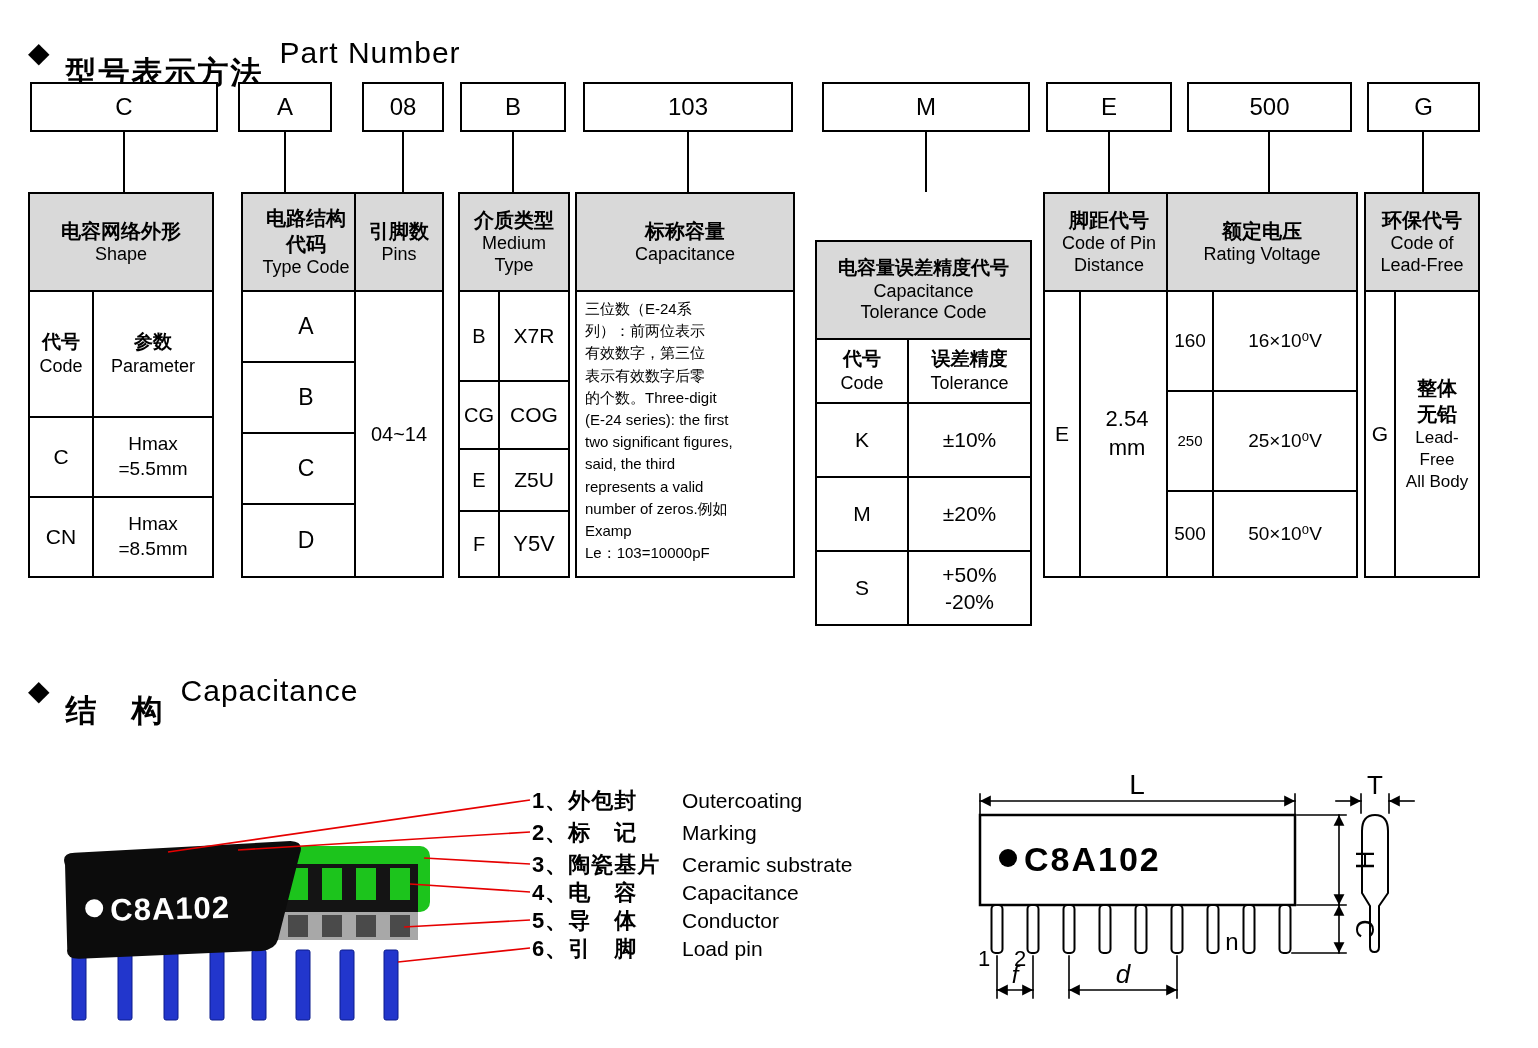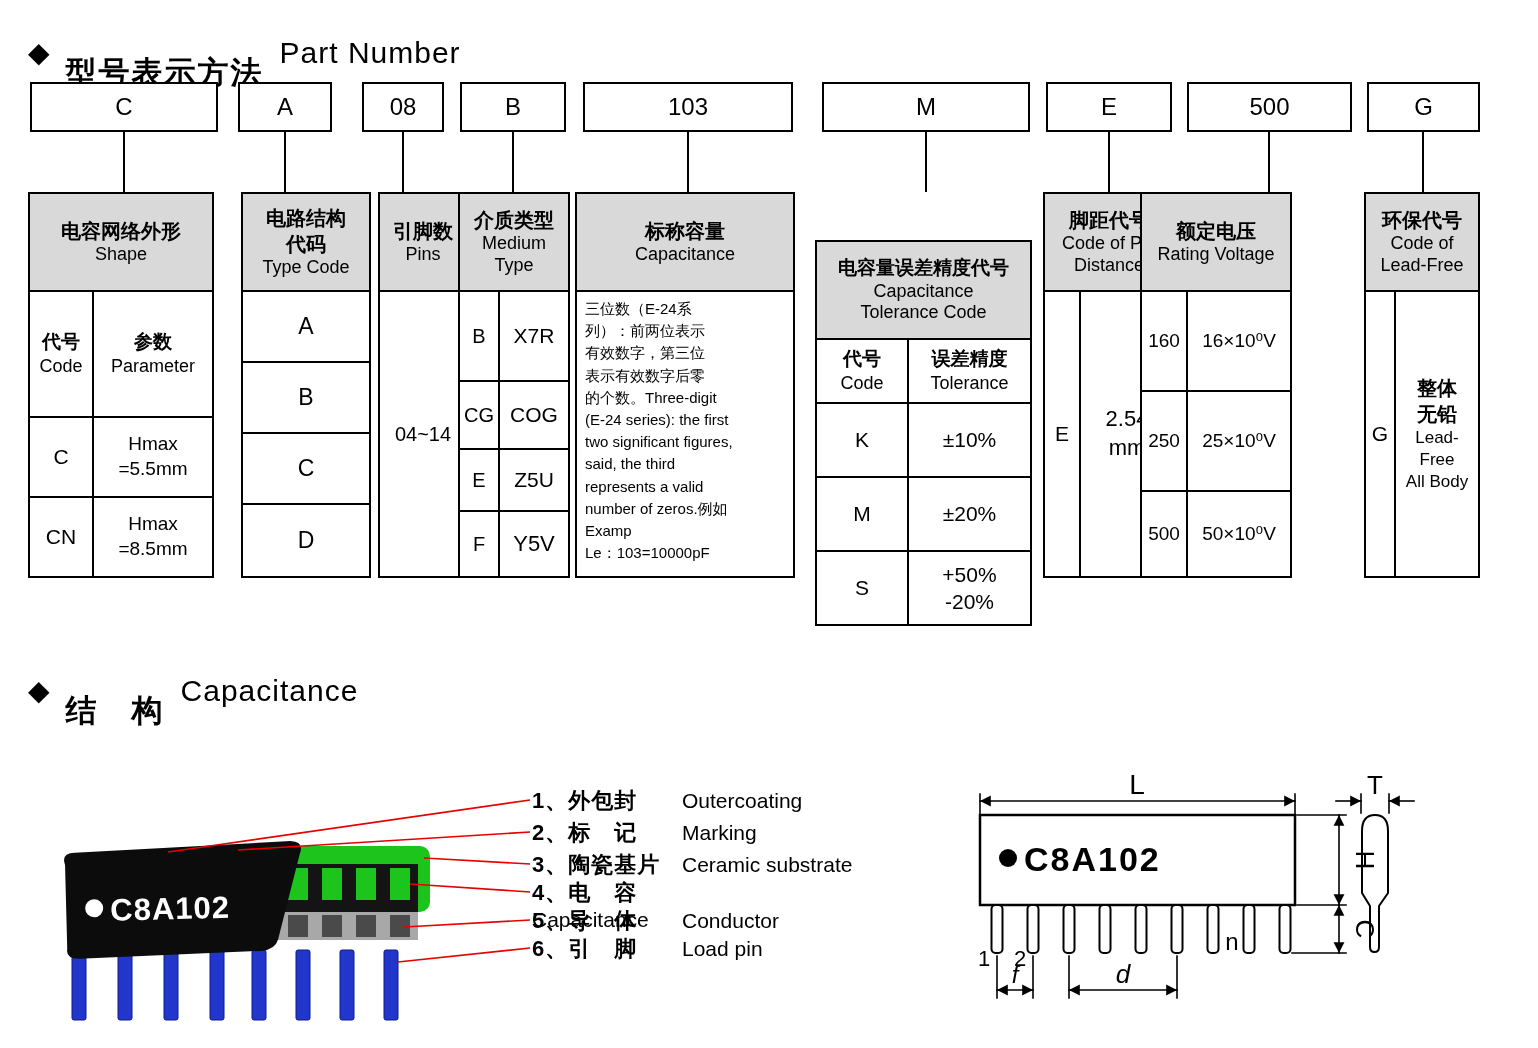--- a/index.html
+++ b/index.html
@@ -93,21 +93,21 @@
       <span class="en">Type Code</span>
     </div>
     <div class="grid" style="grid-template-columns:1fr;grid-template-rows:repeat(4,71px);">
       <div class="cell bb" style="font-size:23px;">A</div>
       <div class="cell bb" style="font-size:23px;">B</div>
       <div class="cell bb" style="font-size:23px;">C</div>
       <div class="cell" style="font-size:23px;">D</div>
     </div>
   </div>
 
-  <div class="tbl" style="left:354px;width:90px;margin-left:24px;">
+  <div class="tbl" style="left:354px;width:90px;">
     <div class="hd">
       <span class="cn">引脚数</span>
       <span class="en">Pins</span>
     </div>
     <div class="grid" style="grid-template-columns:1fr;grid-template-rows:1fr;">
       <div class="cell" style="font-size:20px;">04~14</div>
     </div>
   </div>
 
   <div class="tbl" style="left:458px;width:112px;">
@@ -178,29 +178,29 @@
       <span class="en">Code of Pin
 Distance</span>
     </div>
     <div class="grid" style="grid-template-columns:36px 1fr;grid-template-rows:1fr;">
       <div class="cell br">E</div>
       <div class="cell" style="font-size:22px;">2.54
 mm</div>
     </div>
   </div>
 
-  <div class="tbl" style="left:1140px;width:152px;">
+  <div class="tbl" style="left:1166px;width:192px;">
     <div class="hd">
       <span class="cn">额定电压</span>
       <span class="en">Rating Voltage</span>
     </div>
     <div class="grid" style="grid-template-columns:46px 1fr;grid-template-rows:100px 100px 84px;">
       <div class="cell br bb" style="font-size:19px;">160</div>
       <div class="cell bb" style="font-size:19px;">16×10⁰V</div>
-      <div class="cell br bb" style="font-size:19px;">250</div>
+      <div class="cell br bb" style="font-size:15px;">250</div>
       <div class="cell bb" style="font-size:19px;">25×10⁰V</div>
       <div class="cell br" style="font-size:19px;">500</div>
       <div class="cell" style="font-size:19px;">50×10⁰V</div>
     </div>
   </div>
 
   <div class="tbl" style="left:1364px;width:116px;">
     <div class="hd">
       <span class="cn">环保代号</span>
       <span class="en">Code of
@@ -350,21 +350,21 @@
     <span class="cl-en">Outercoating</span>
   </div>
   <div class="cl-row" style="left:532px;top:818px;">
     <span class="cl-numcn"><span>2、</span><span>标　记</span></span>
     <span class="cl-en">Marking</span>
   </div>
   <div class="cl-row" style="left:532px;top:850px;">
     <span class="cl-numcn"><span>3、</span><span>陶瓷基片</span></span>
     <span class="cl-en">Ceramic substrate</span>
   </div>
-  <div class="cl-row" style="left:532px;top:878px;flex-direction:column;">
+  <div class="cl-row" style="left:532px;top:878px;">
     <span class="cl-numcn"><span>4、</span><span>电　容</span></span>
     <span class="cl-en">Capacitance</span>
   </div>
   <div class="cl-row" style="left:532px;top:906px;">
     <span class="cl-numcn"><span>5、</span><span>导　体</span></span>
     <span class="cl-en">Conductor</span>
   </div>
   <div class="cl-row" style="left:532px;top:934px;">
     <span class="cl-numcn"><span>6、</span><span>引　脚</span></span>
     <span class="cl-en">Load pin</span>

